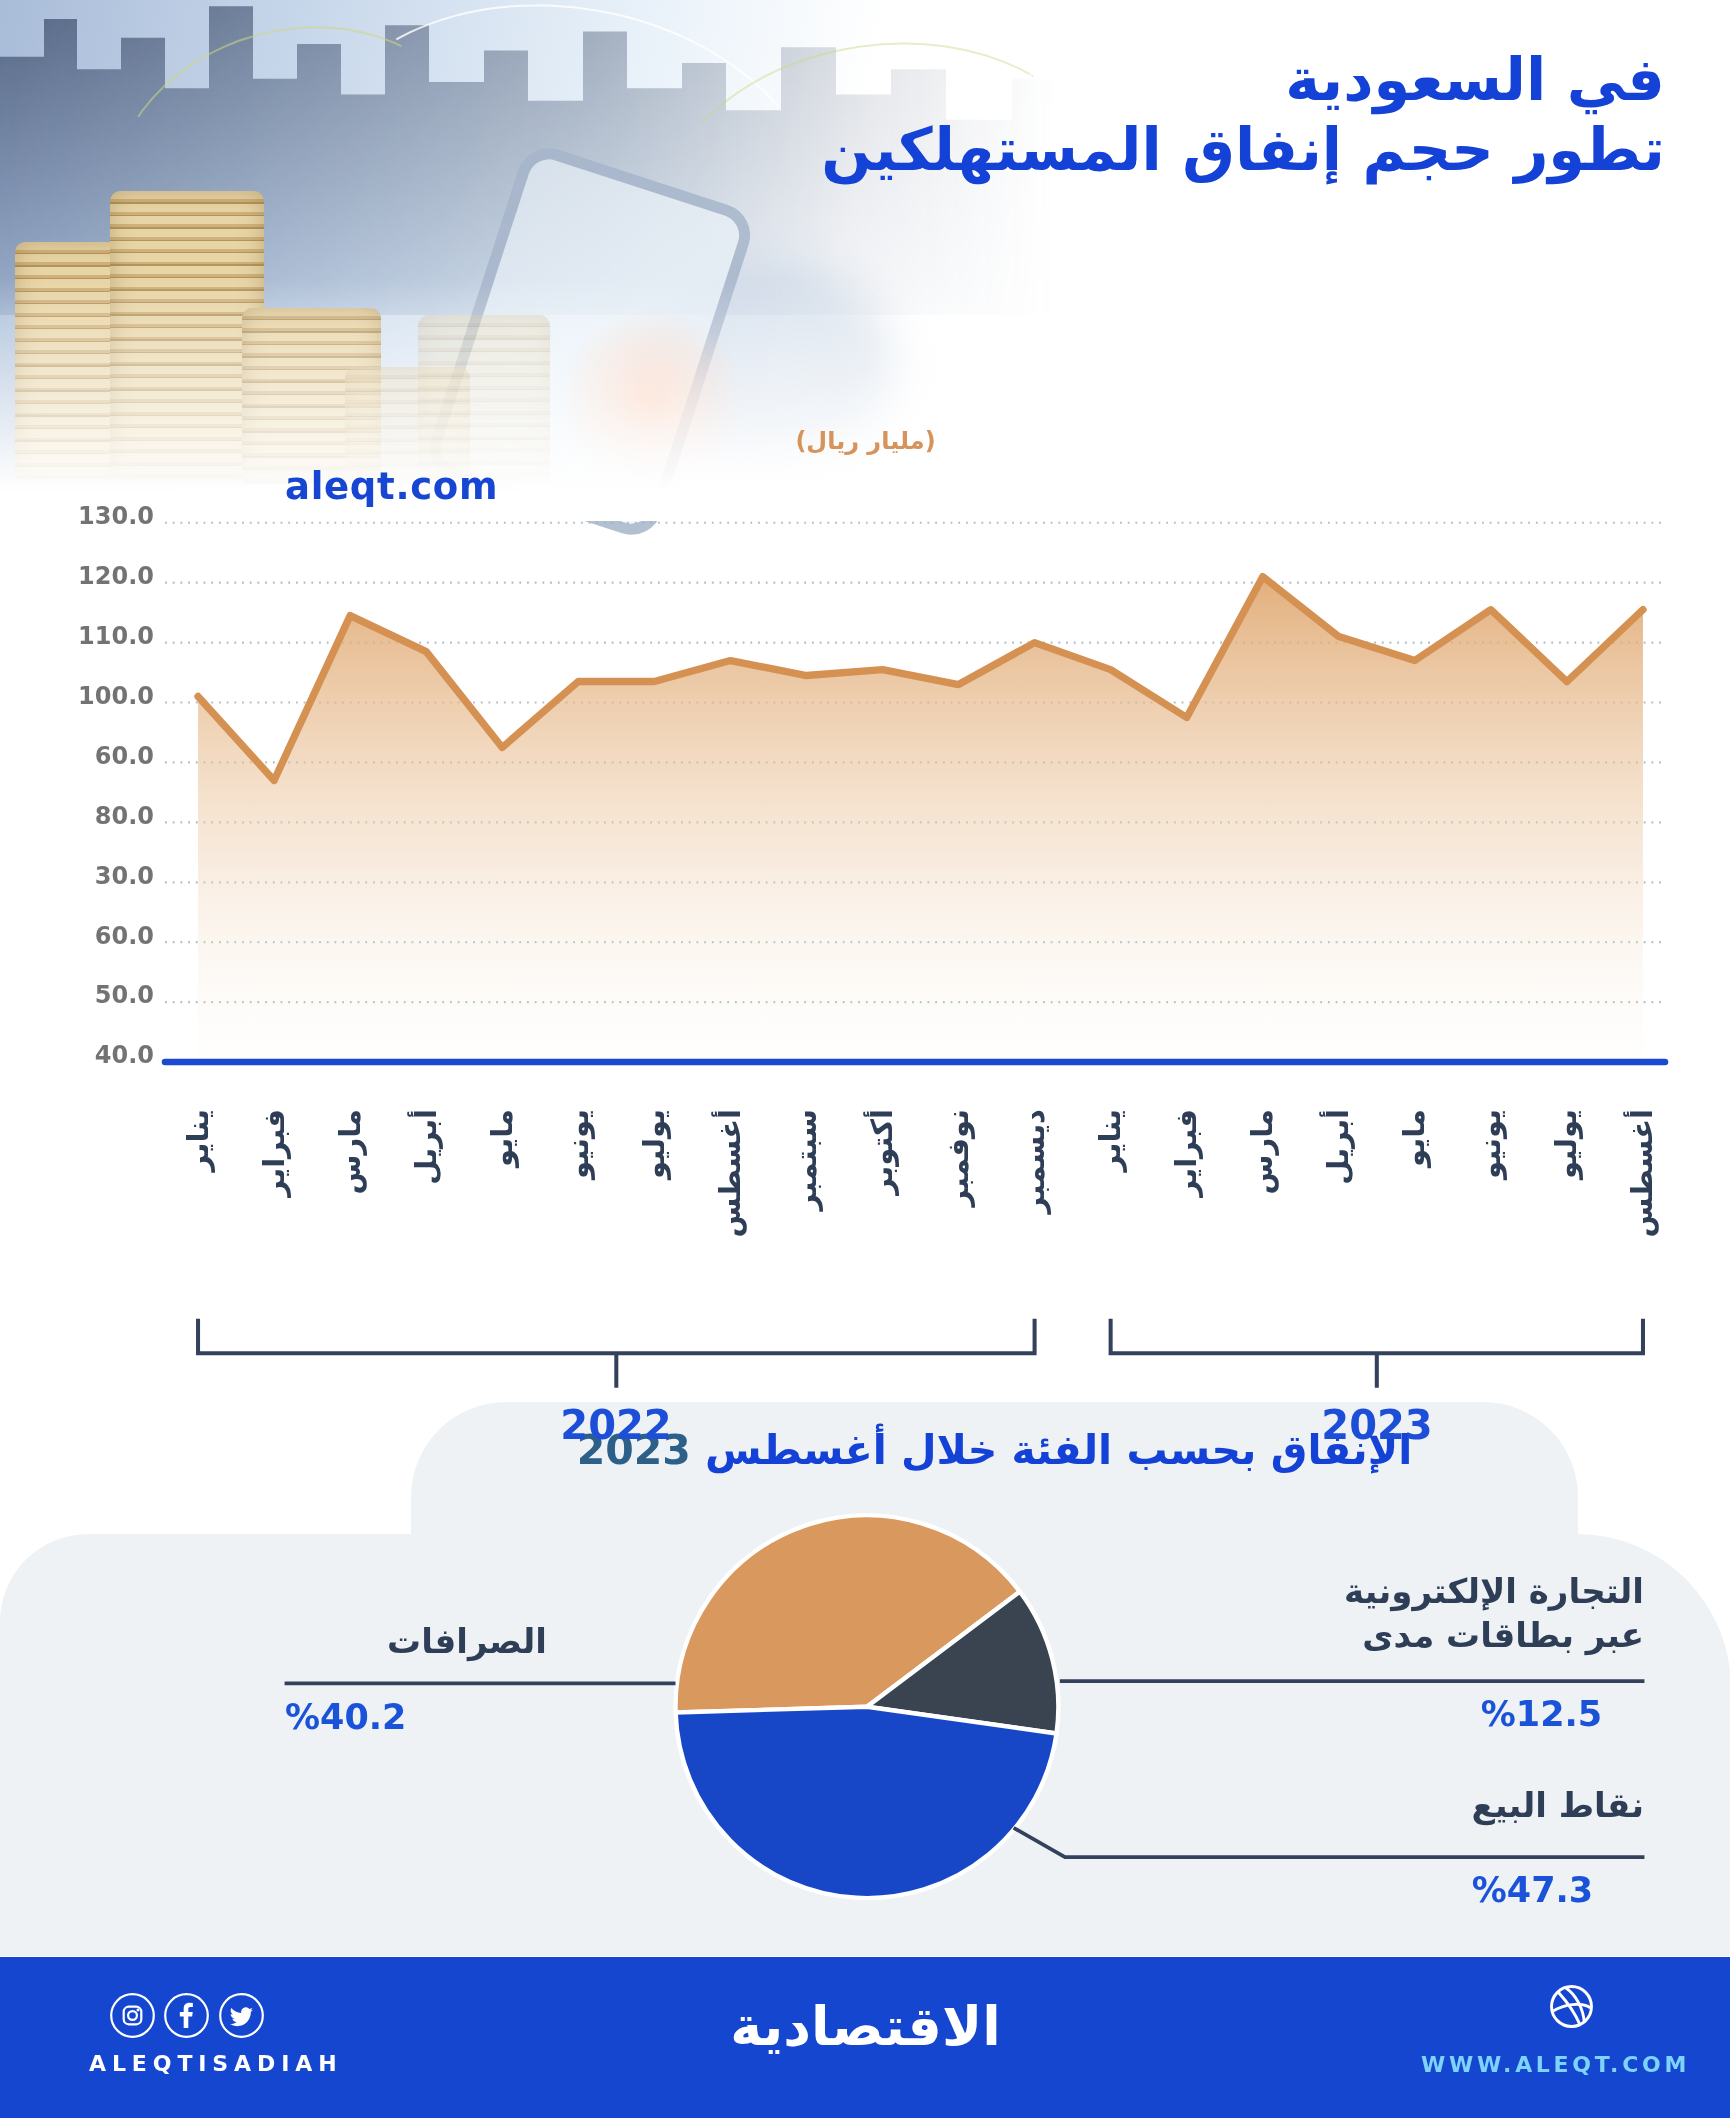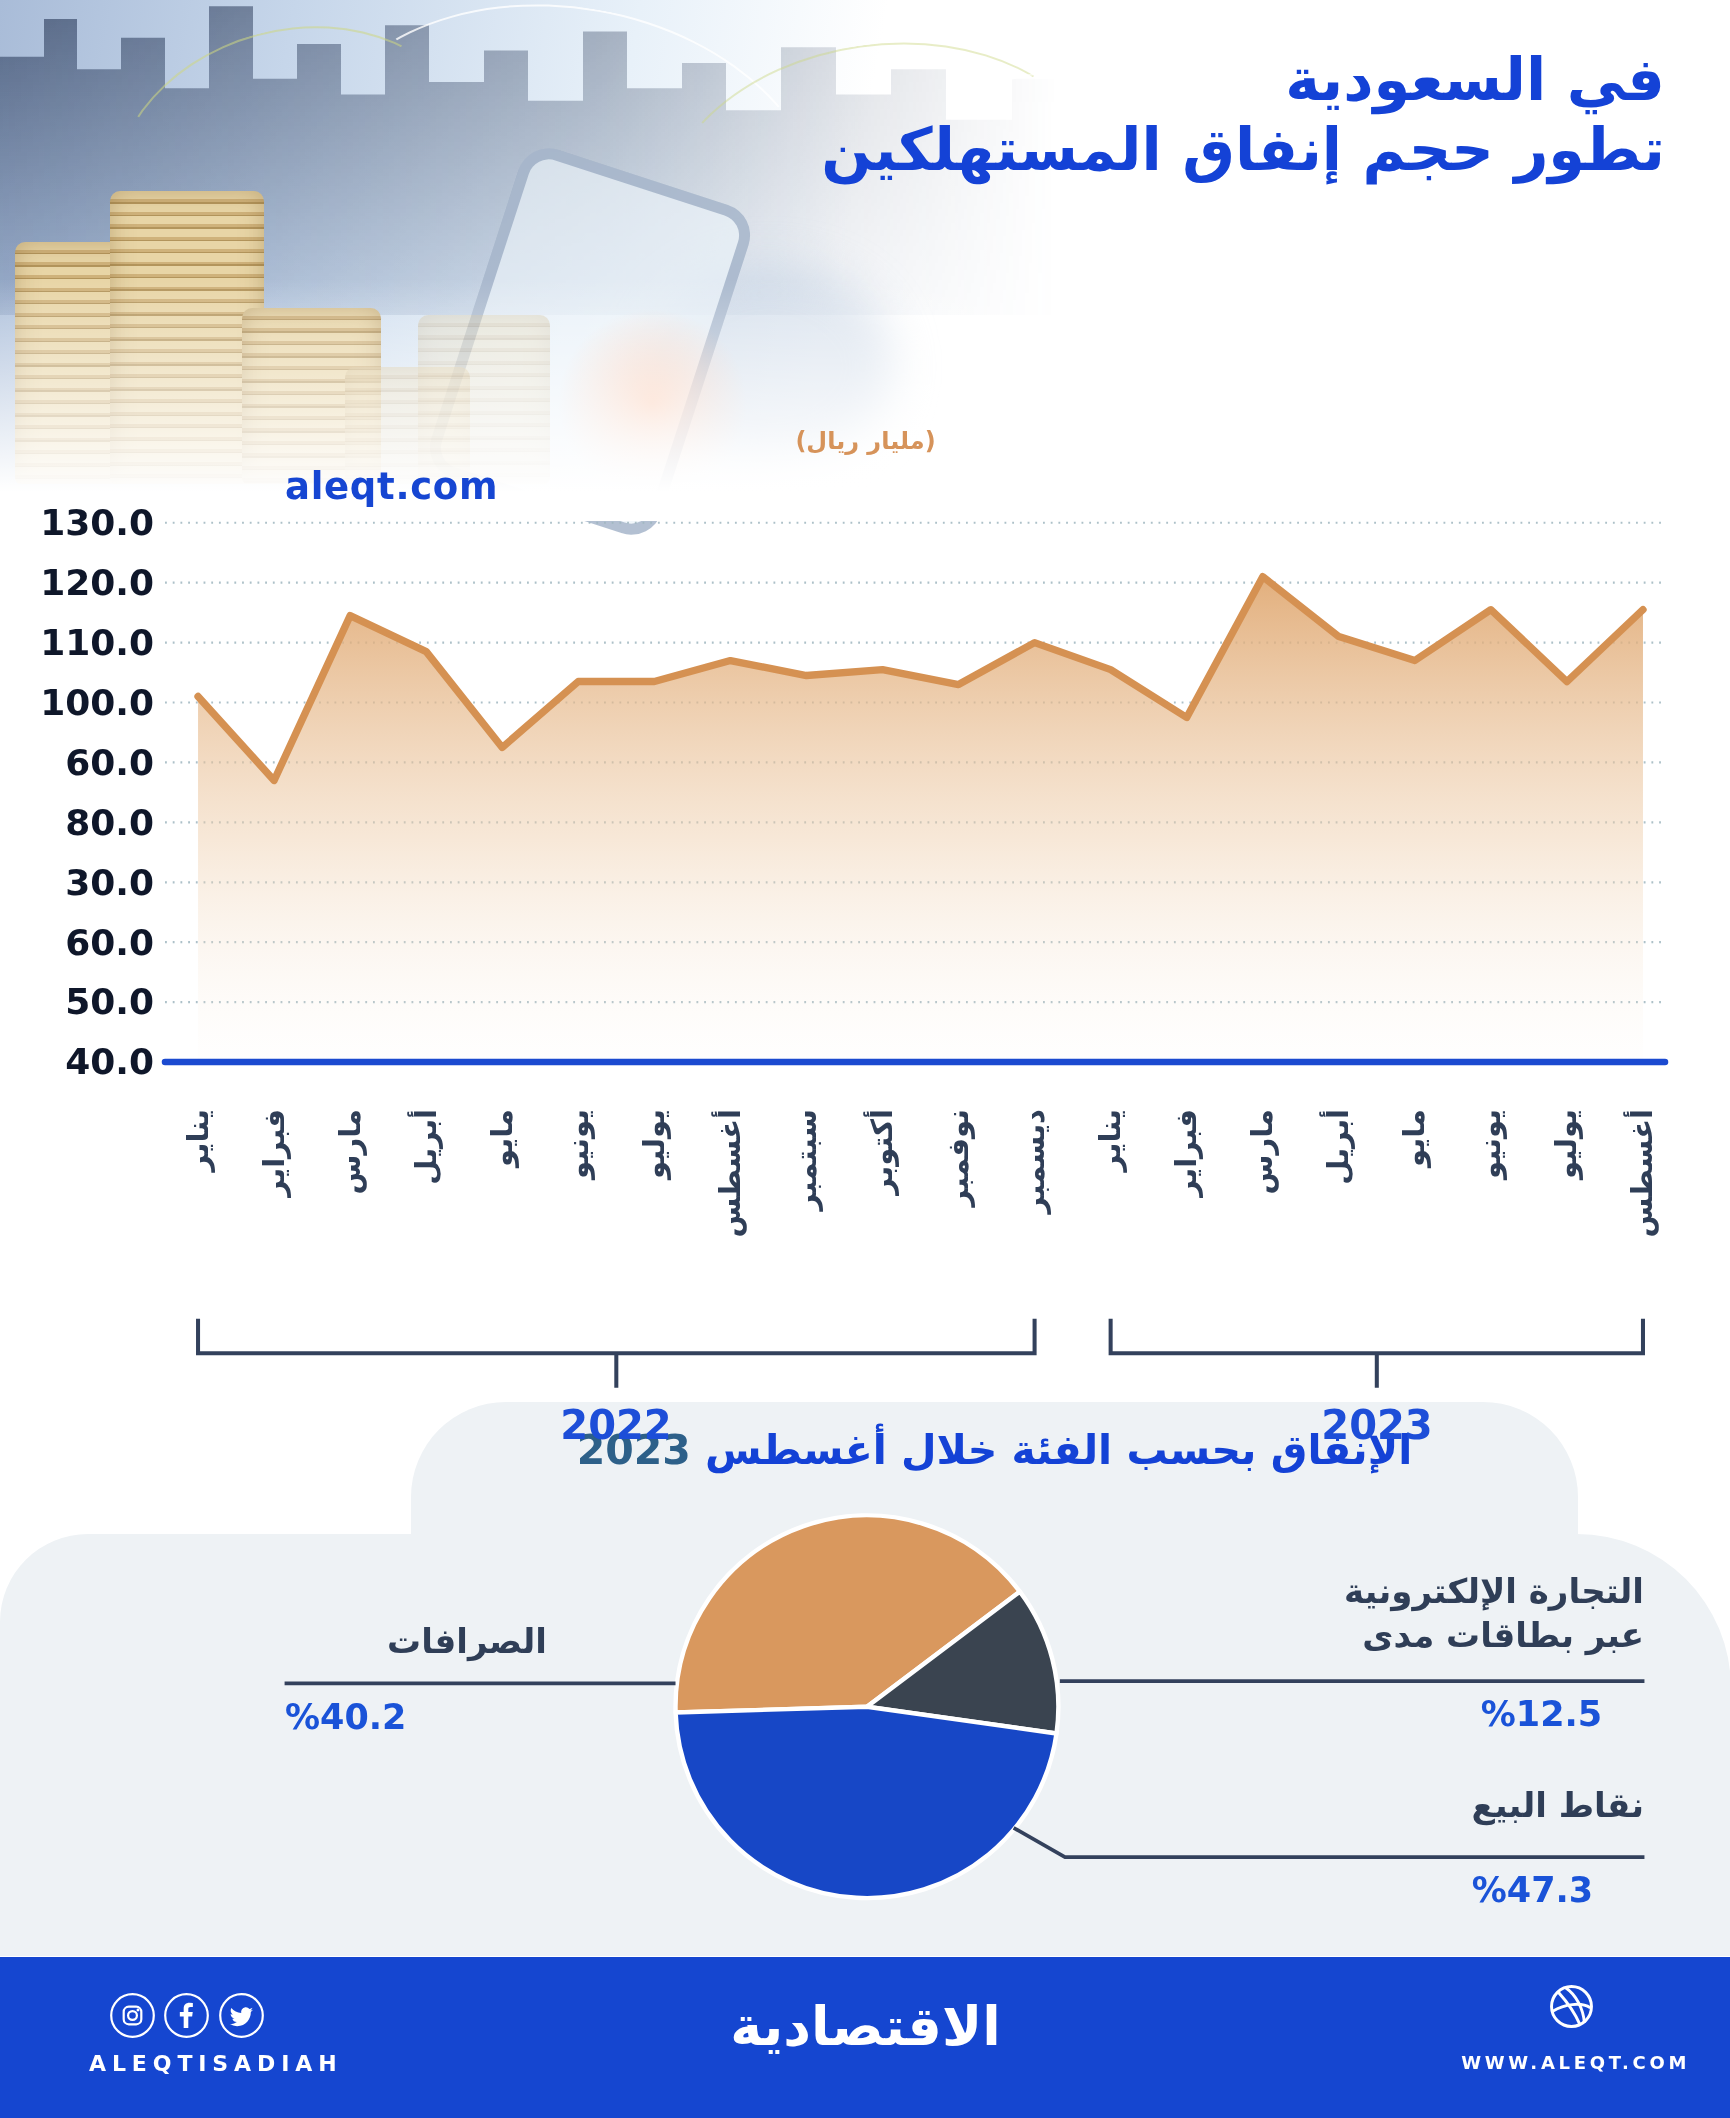--- a/index.html
+++ b/index.html
@@ -24,40 +24,40 @@
   .glow{background:radial-gradient(circle,rgba(255,198,168,.85),rgba(255,198,168,0) 70%);}
   .blob{background:rgba(188,204,224,.5);filter:blur(22px);border-radius:50%;}
   .photofade{left:0;top:279px;width:1144px;height:242px;
     background:linear-gradient(180deg,rgba(255,255,255,0),#ffffff 88%);}
 
   
   .title{right:66px;top:45px;width:1173px;text-align:right;direction:rtl;
     color:#1442d6;font-weight:bold;font-size:59px;line-height:1.18;}
   .site{left:285px;top:465px;color:#1646d2;font-weight:bold;font-size:37px;letter-spacing:0.7px;}
   .unit{left:763px;top:427px;width:205px;text-align:center;color:#d6935a;font-weight:bold;font-size:24px;direction:rtl;}
-  .ytick{width:132px;text-align:right;color:#0f172a;font-weight:bold;font-size:36px;}
+  .ytick{width:132px;text-align:right;color:#737373;font-weight:bold;font-size:24px;}
   .month{font-size:29px;font-weight:bold;color:#2f3e57;direction:rtl;white-space:nowrap;
     transform:rotate(-90deg);transform-origin:100% 0;}
   .year{width:220px;text-align:center;color:#1d4ed8;font-weight:bold;font-size:40px;}
 
   .panel-tab{left:411px;top:1402px;width:1167px;height:191px;background:#eef2f5;border-radius:95px 95px 0 0;}
   .panel-main{left:0;top:1534px;width:1731px;height:422px;background:#eef2f5;border-radius:88px 154px 0 0;}
   .pietitle{left:411px;top:1426px;width:1167px;text-align:center;direction:rtl;
     font-weight:bold;font-size:41px;color:#1442d6;}
   .pietitle .yr{color:#2d6089;}
   .plabel{color:#2f3e57;font-weight:bold;font-size:34px;direction:rtl;}
   .pvalue{color:#1a53d8;font-weight:bold;font-size:35px;}
 
   
   .footer{left:0;top:1957px;width:1731px;height:162px;background:#1546d0;}
   .social{left:109px;top:35px;display:flex;gap:7.3px;position:absolute;}
   .brand{left:89px;top:94px;position:absolute;color:#fff;font-size:22px;letter-spacing:5.9px;font-weight:bold;}
   .logoar{left:0;top:38px;width:1731px;text-align:center;position:absolute;color:#fff;
     font-size:54px;font-weight:bold;direction:rtl;}
-  .urltxt{right:41px;top:95px;position:absolute;color:#ffffff;font-size:18px;letter-spacing:3.7px;font-weight:bold;}
+  .urltxt{right:41px;top:95px;position:absolute;color:#7dd3fc;font-size:22px;letter-spacing:3.7px;font-weight:bold;}
   .ricon{right:136px;top:26.4px;position:absolute;}
 
   svg{display:block;}
   #overlay{position:absolute;left:0;top:0;pointer-events:none;}
 </style>
 </head>
 <body>
 
 <div id="page">
 

